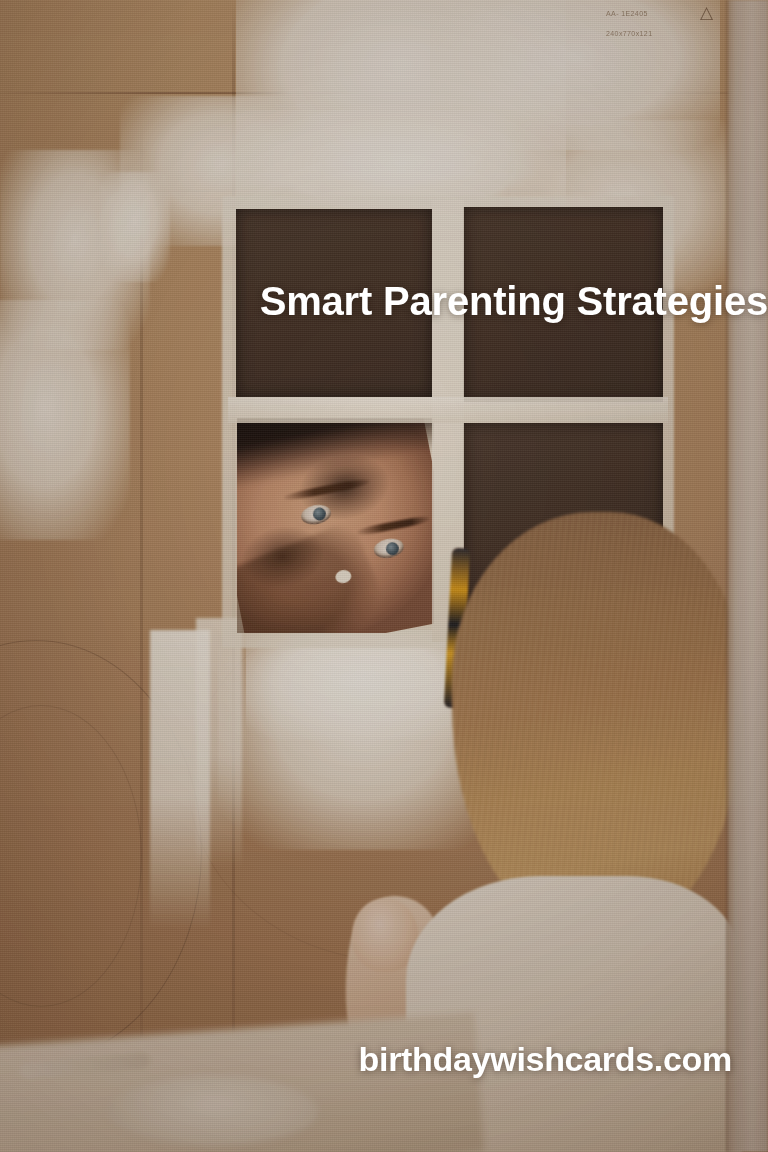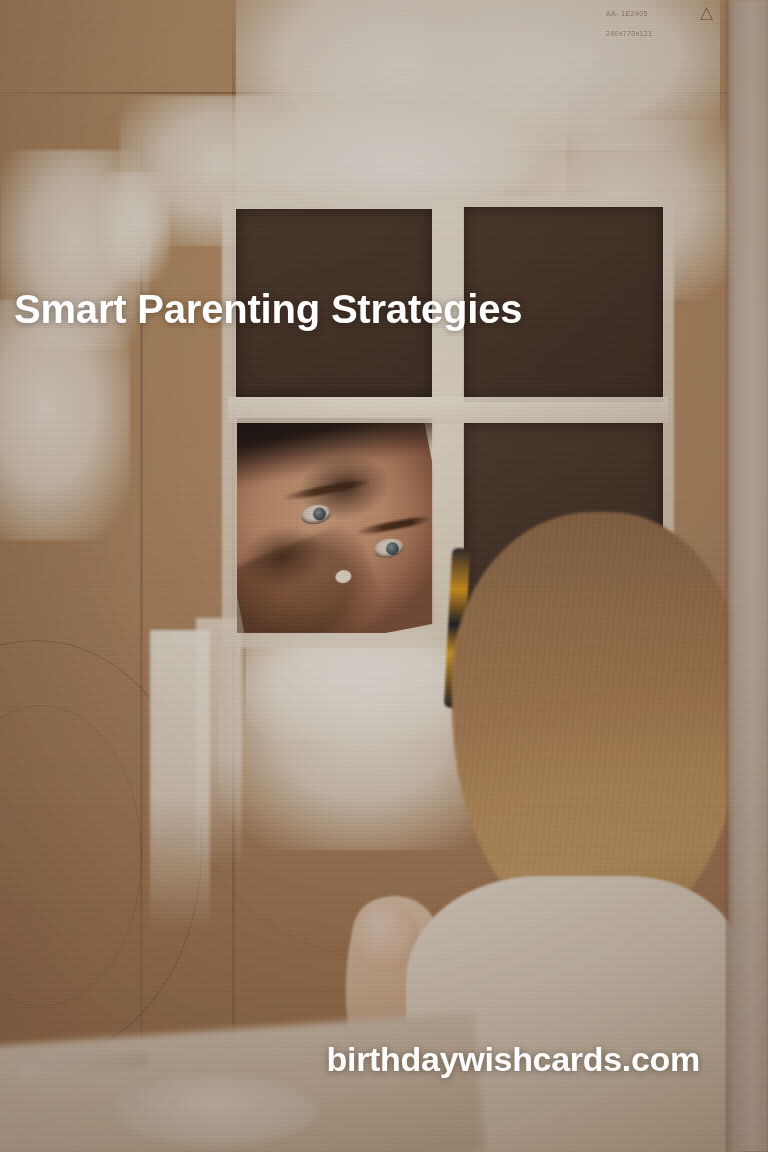--- a/index.html
+++ b/index.html
@@ -232,23 +232,23 @@
       repeating-linear-gradient(90deg, rgba(0,0,0,0.6) 0px, rgba(0,0,0,0.6) 1px, rgba(255,255,255,0.6) 1px, rgba(255,255,255,0.6) 2px);
   }
   #dim {
     inset: 0;
     background: rgba(30,18,8,0.13);
   }
 
   
   #text-overlay {
     position: absolute;
-    left: 0; right: 0; top: 16px;
+    left: 0; right: 0; top: 8px;
     padding-top: 272px;
-    text-align: left;
+    text-align: right;
     pointer-events: none;
     margin-left: 14px;
   }
   #headline {
     margin: 0;
     color: #ffffff;
     font-size: 40px;
     font-weight: bold;
     letter-spacing: -0.2px;
     line-height: 1.06;
@@ -260,21 +260,21 @@
     color: #ffffff;
     font-size: 33px;
     font-weight: bold;
     line-height: 1.33;
     text-shadow: 0 1px 7px rgba(30,18,10,0.45);
   }
   #site-url {
     position: absolute;
     left: 0; right: 0;
     top: 1040px;
-    padding-right: 68px;
+    padding-right: 36px;
     text-align: right;
     color: #ffffff;
     font-size: 34px;
     font-weight: bold;
     letter-spacing: -0.3px;
     text-shadow: 0 1px 7px rgba(30,18,10,0.45);
   }
 </style>
 </head>
 <body>

